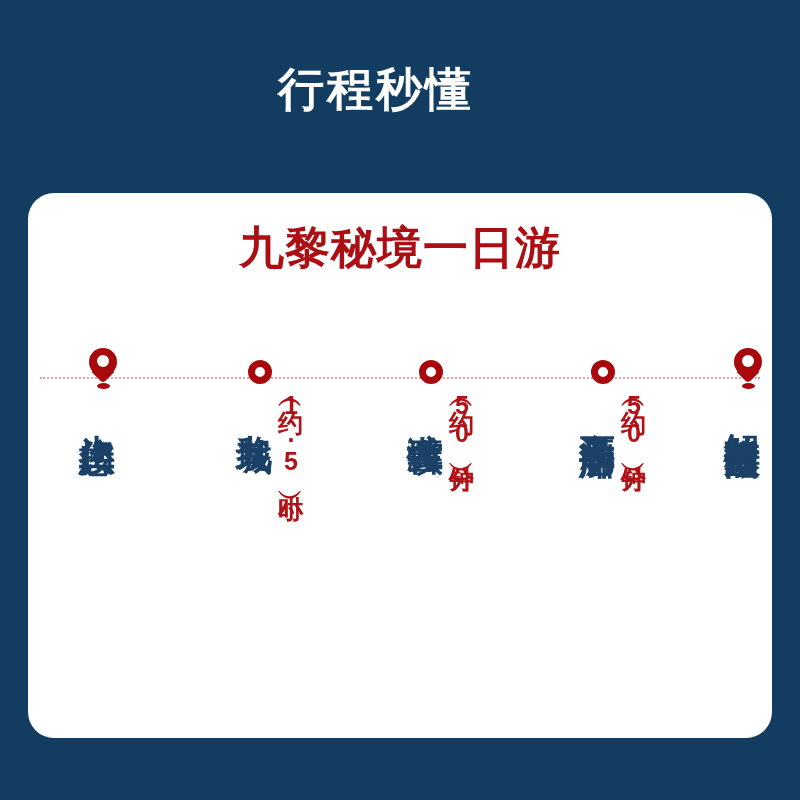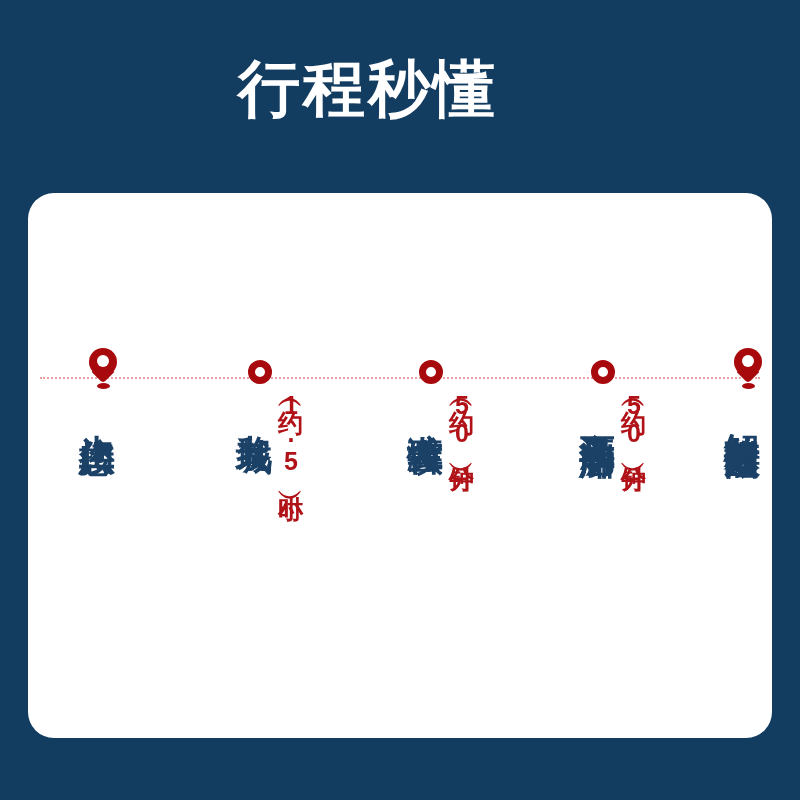--- a/index.html
+++ b/index.html
@@ -18,25 +18,25 @@
   #poster {
     position: absolute;
     inset: 0;
     background: #123c60;
   }
 
   
   .poster-title {
     position: absolute;
     top: 52px;
-    left: 4px;
+    left: 12px;
     width: 728px;
     text-align: center;
     color: #ffffff;
-    font-size: 62px;
+    font-size: 46px;
     line-height: 74px;
     font-weight: bold;
     letter-spacing: 3px;
     white-space: nowrap;
   }
 
   
   .card {
     position: absolute;
     left: 28px;
@@ -203,20 +203,21 @@
 </style>
 </head>
 <body>
 
 <div id="poster">
 
   <div class="poster-title">行程秒懂</div>
 
   <div class="card">
 
+    <div class="card-heading">九黎秘境一日游</div>
 
 
     <div class="timeline">
 
       <div class="timeline-line"></div>
 
       <div class="stop" style="left:75px;">
         <div class="marker-pin">
           <div class="pin-tail"></div>
           <div class="pin-head"></div>

